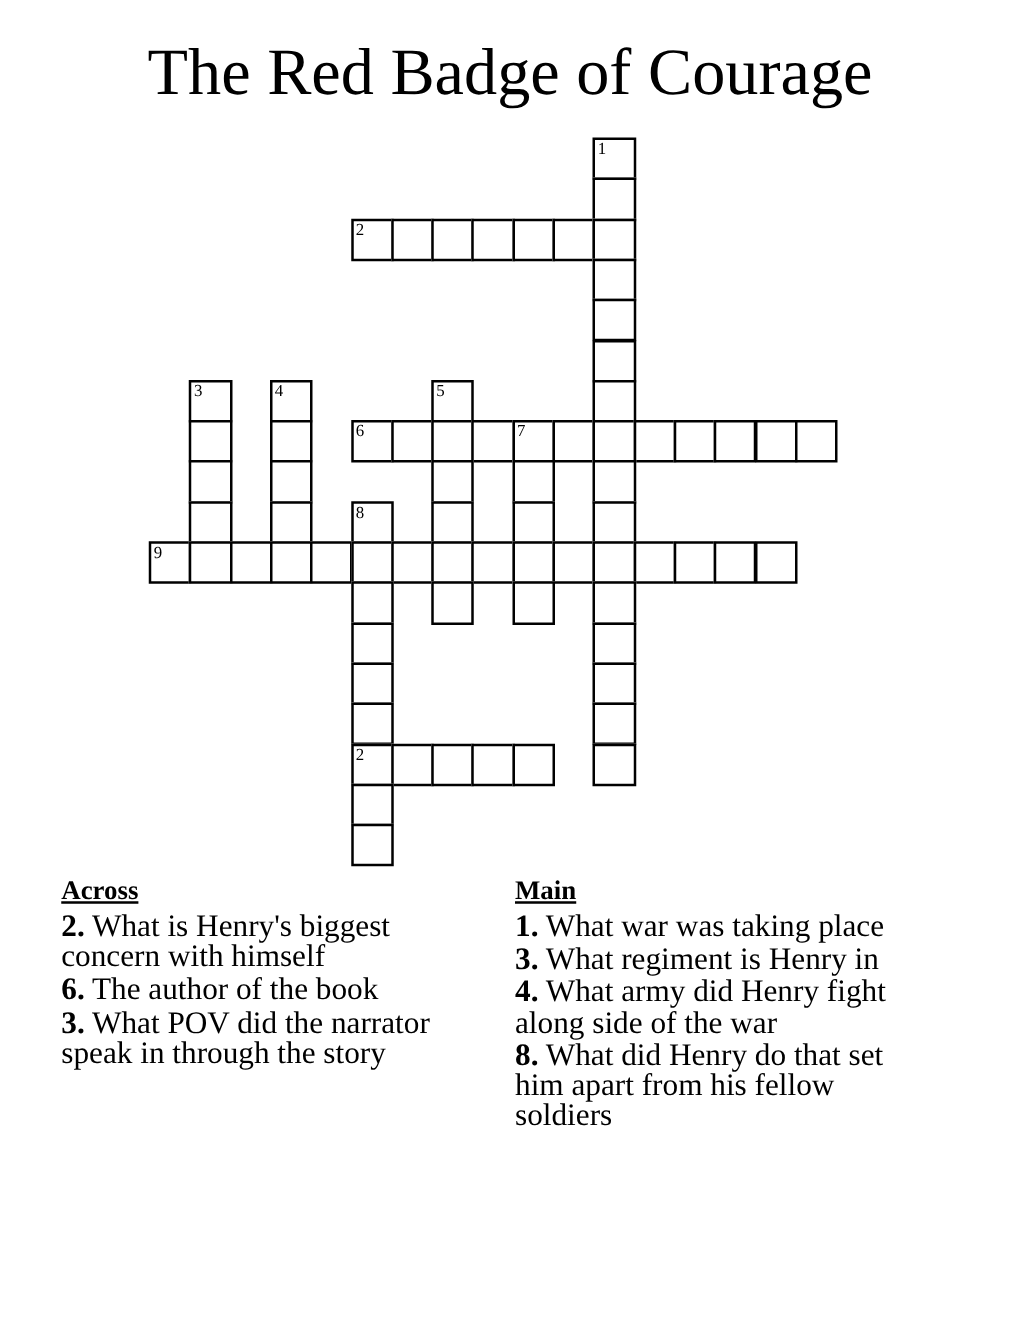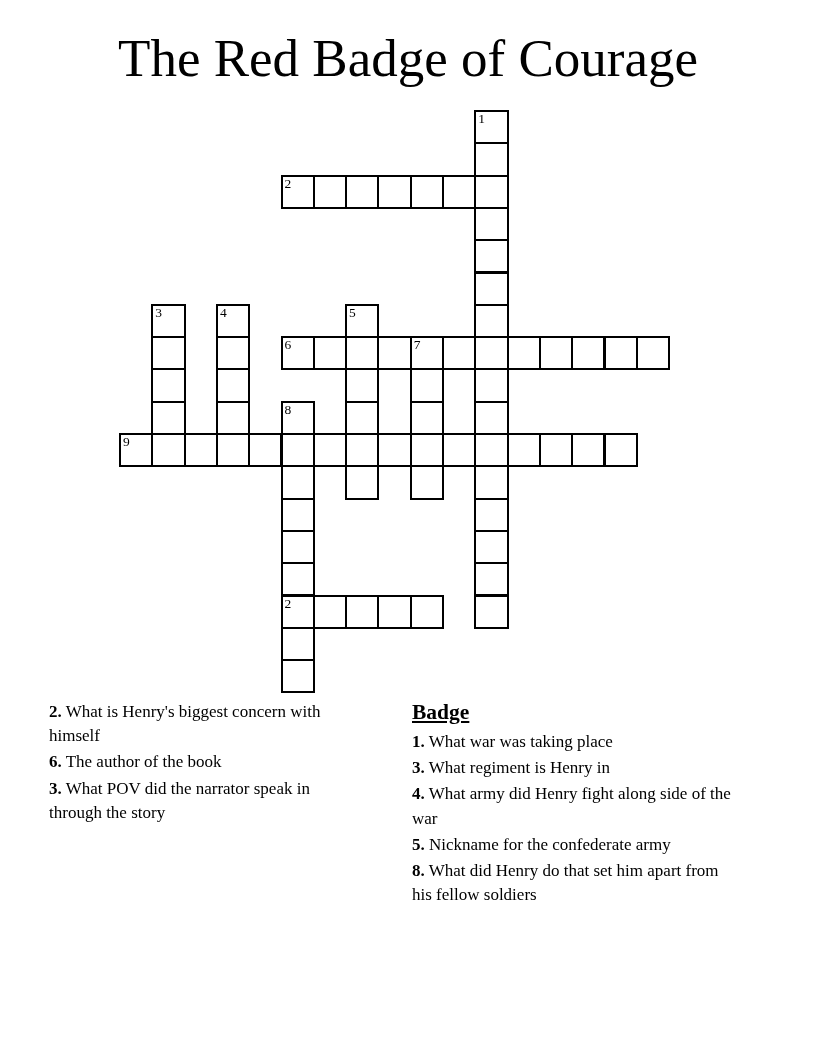--- a/index.html
+++ b/index.html
@@ -49,21 +49,21 @@
   .clue-col.down   { left: 412px; width: 330px; }
   .clue-header {
     margin: 0 0 6px 0;
     font-size: 21.5px;
     font-weight: bold;
     text-decoration: underline;
     line-height: 24px;
   }
   .clue {
     margin: 0 0 2px 0;
-    font-size: 17px;
+    font-size: 25px;
     line-height: 24.2px;
   }
   .clue b { font-weight: bold; }
 </style>
 </head>
 <body>
 
 <div class="page">
 
   <h1 class="title">The Red Badge of Courage</h1>
@@ -160,31 +160,31 @@
       <div class="cell" style="left: 193.8px; top: 484.5px; border-color: rgb(0, 0, 0); background: rgb(255, 255, 255);"></div>
       <div class="cell" style="left: 226.1px; top: 484.5px; border-color: rgb(0, 0, 0); background: rgb(255, 255, 255);"></div>
       <div class="cell" style="left: 258.4px; top: 484.5px; border-color: rgb(0, 0, 0); background: rgb(255, 255, 255);"></div>
       <div class="cell" style="left: 290.7px; top: 484.5px; border-color: rgb(0, 0, 0); background: rgb(255, 255, 255);"></div>
       <div class="cell" style="left: 355.3px; top: 484.5px; border-color: rgb(0, 0, 0); background: rgb(255, 255, 255);"></div>
       <div class="cell" style="left: 161.5px; top: 516.8px; border-color: rgb(0, 0, 0); background: rgb(255, 255, 255);"></div>
       <div class="cell" style="left: 161.5px; top: 549.1px; border-color: rgb(0, 0, 0); background: rgb(255, 255, 255);"></div>
     </div>
 
   <section class="clue-col across">
+    <h2 class="clue-header">Across</h2>
     <div>
         <p class="clue"><b>2.</b> What is Henry's biggest concern with himself</p>
         <p class="clue"><b>6.</b> The author of the book</p>
         <p class="clue"><b>3.</b> What POV did the narrator speak in through the story</p>
       </div>
   </section>
 
   <section class="clue-col down">
-    <h2 class="clue-header">Badge</h2>
+    <h2 class="clue-header">Main</h2>
     <div>
         <p class="clue"><b>1.</b> What war was taking place</p>
         <p class="clue"><b>3.</b> What regiment is Henry in</p>
         <p class="clue"><b>4.</b> What army did Henry fight along side of the war</p>
-        <p class="clue"><b>5.</b> Nickname for the confederate army</p>
         <p class="clue"><b>8.</b> What did Henry do that set him apart from his fellow soldiers</p>
       </div>
   </section>
 
 </div>
 
 </body></html>

